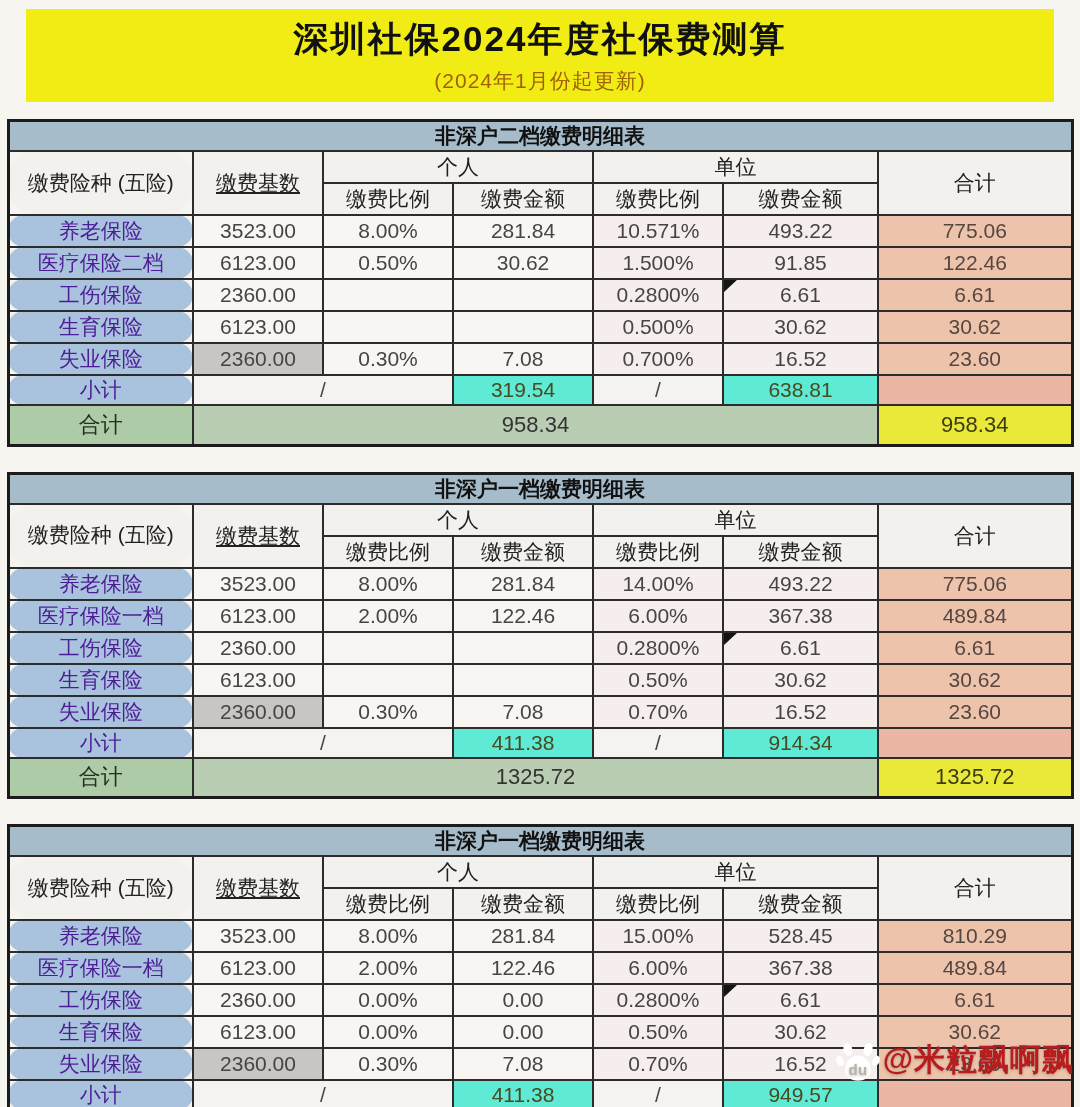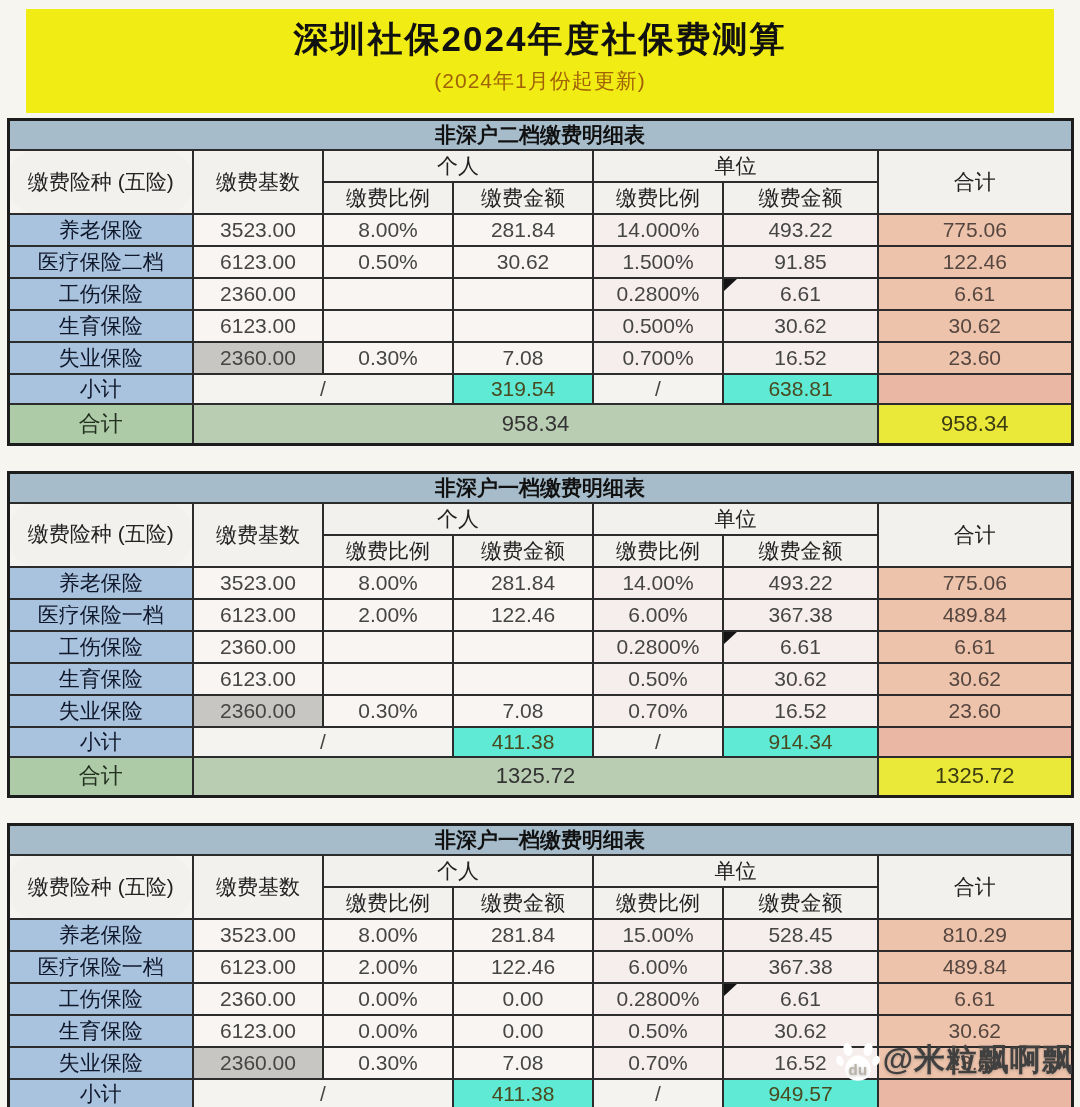--- a/index.html
+++ b/index.html
@@ -4,22 +4,22 @@
 <style>
   * { box-sizing: border-box; }
   html,body { margin:0; padding:0; }
   body {
     width:1080px; height:1107px; position:relative; overflow:hidden;
     background:#f7f5ef;
     font-family:"Liberation Sans", sans-serif;
     color:#2e2e2e;
   }
   .title-band {
-    margin:9px 26px 5px; background:#f0ec14; text-align:center;
-    padding:7px 0 18px;
+    margin:9px 26px 17px; background:#f0ec14; text-align:center;
+    padding:7px 0 7px;
   }
   .title-band h1 {
     margin:0; font-size:35px; font-weight:700; color:#111; letter-spacing:2px;
   }
   .title-band .subtitle {
     margin-top:4px; font-size:21px; color:#a16207; letter-spacing:1px;
   }
   table.sheet {
     border-collapse:collapse; table-layout:fixed;
     width:1064px; margin:0 auto 25px;
@@ -28,24 +28,24 @@
   }
   col.c0{width:185px;} col.c1{width:130px;} col.c2{width:130px;}
   col.c3{width:140px;} col.c4{width:130px;} col.c5{width:155px;} col.c6{width:194px;}
   td,th {
     border:2px solid #2c2c2c; text-align:center; vertical-align:middle;
     padding:0 2px; font-weight:400; overflow:hidden;
   }
   tr.cap td { background:#a6bccb; font-weight:700; height:28px; font-size:21px; color:#111; }
   tr.h1 th, tr.h2 th { height:32px; font-size:21px; background:#f3f1ee; color:#222; }
   th.left-head { background:#8ba7c9; font-size:20px; line-height:1.25;border-radius:29px; }
-  th.base-head { background:#f4f2ef; }
+  th.base-head { background:#f4f2ef;text-decoration:underline; }
   th.total-head { background:#edc6ae; }
   tr.data td { height:32px; font-size:21px; }
-  td.lbl { background:#a9c3de; color:#0f172a; }
+  td.lbl { background:#a9c3de; color:#4c1d95;border-radius:16px; }
   td.num { background:#f8f5f2; color:#454545; }
   td.u   { background:#f6eeec; }
   td.gray{ background:#c8c6c3; }
   td.tot { background:#edc3ab; color:#564640; }
   tr.sub td { height:24px; font-size:21px; }
   td.slash { background:#f5f3f0; color:#454545; }
   td.ycell { background:#5eead4; color:#4a4a20; }
   td.sub-tot-empty { background:#e9b7a4; }
   tr.grand td { height:40px; font-size:22px; }
   td.glbl { background:#aecba8; color:#23301f; }
@@ -53,21 +53,21 @@
   td.gyellow { background:#eae838; color:#3c3c12; }
   td.ggreen  { background:#c6d4c0; color:#333; }
   td.rel { position:relative; }
   .tri {
     position:absolute; left:-1px; top:-1px; width:0; height:0;
     border-top:14px solid #141414; border-right:15px solid transparent;
   }
   .watermark {
     position:absolute; right:6px; top:1038px; z-index:5;
     display:flex; align-items:center; gap:3px;
-    color:#404040; font-size:31px; font-weight:700; letter-spacing:1px;
+    color:#b91c1c; font-size:31px; font-weight:700; letter-spacing:1px;
     text-shadow:0 1px 3px rgba(60,60,60,0.35);
   }
   .watermark svg { display:block; }
 </style>
 </head>
 <body>
 
 <div class="title-band">
   <h1>深圳社保2024年度社保费测算</h1>
   <div class="subtitle">(2024年1月份起更新)</div>
@@ -98,21 +98,21 @@
     <th>缴费比例</th>
     <th>缴费金额</th>
     <th>缴费比例</th>
     <th>缴费金额</th>
   </tr>
   <tr class="data">
         <td class="lbl">养老保险</td>
         <td class="num">3523.00</td>
         <td class="num">8.00%</td>
         <td class="num">281.84</td>
-        <td class="num u">14.000%</td>
+        <td class="num u">10.571%</td>
         <td class="num u">493.22</td>
         <td class="tot">775.06</td>
       </tr>
   <tr class="data">
         <td class="lbl">医疗保险二档</td>
         <td class="num">6123.00</td>
         <td class="num">0.50%</td>
         <td class="num">30.62</td>
         <td class="num u">1.500%</td>
         <td class="num u">91.85</td>

